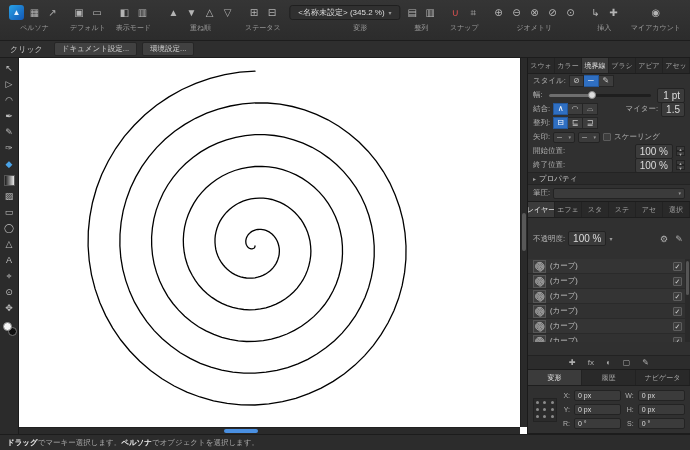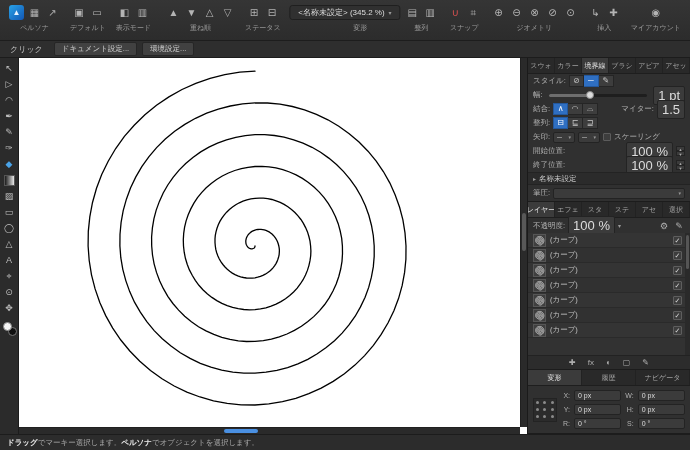--- a/index.html
+++ b/index.html
@@ -40,35 +40,35 @@
   .canvas svg.art { position:absolute; left:0; top:0; }
   .hscroll { position:absolute; left:0; right:7px; bottom:0; height:7px; background:#2a2a2a; border-top:1px solid #202020; }
   .hthumb { position:absolute; left:41%; width:34px; top:1px; bottom:1px; background:#4a90e2; border-radius:3px; }
   .vscroll { position:absolute; top:0; bottom:7px; right:0; width:7px; background:#2a2a2a; border-left:1px solid #202020; }
   .vthumb { position:absolute; top:42%; height:38px; left:1px; right:1px; background:#585858; border-radius:3px; }
 
   
   .panel { width:163px; background:#303030; border-left:1px solid #1a1a1a; display:flex; flex-direction:column; flex:none; }
   .sec { border-bottom:1px solid #1c1c1c; display:flex; flex-direction:column; }
   .sec.stroke { flex:none; }
-  .sec.layers { flex:1; min-height:0; }
+  .sec.layers { flex:1; min-height:0;gap:13px; }
   .sec.xform { flex:none; }
   .ptabs { display:flex; background:#292929; border-bottom:1px solid #1e1e1e; height:16px; flex:none; }
   .ptab { flex:1; font-size:7px; color:#a6a6a6; display:flex; align-items:center; justify-content:center; border-right:1px solid #222; white-space:nowrap; overflow:hidden; padding:0 1px; cursor:default; }
   .ptab.active { background:#3b3b3b; color:#e4e4e4; }
   .prow { display:flex; align-items:center; gap:3px; padding:0 5px; height:14px; }
   .plab { color:#b2b2b2; font-size:7.5px; white-space:nowrap; }
   .segbar { display:flex; }
   .seg { width:15px; height:12px; background:#3d3d3d; border:1px solid #252525; color:#c6c6c6; font-size:8px; line-height:10px; text-align:center; cursor:default; }
   .seg + .seg { border-left:0; }
   .seg.active { background:#2f6fc2; border-color:#24589c; color:#fff; }
   .slider { flex:1; height:3px; background:#1e1e1e; border-radius:2px; position:relative; margin:0 3px; }
   .sfill { position:absolute; left:0; top:0; bottom:0; width:42%; background:#6e6e6e; border-radius:2px; }
   .sknob { position:absolute; left:42%; top:-3px; width:8px; height:8px; border-radius:50%; background:#dcdcdc; border:1px solid #8a8a8a; transform:translateX(-4px); }
-  .valbox { background:#3b3b3b; border:1px solid #232323; border-radius:2px; color:#dcdcdc; font-size:13px; padding:1px 4px; min-width:28px; text-align:right; white-space:nowrap; }
+  .valbox { background:#3b3b3b; border:1px solid #232323; border-radius:2px; color:#dcdcdc; font-size:10px; padding:1px 4px; min-width:28px; text-align:right; white-space:nowrap; }
   .stepper { display:flex; flex-direction:column; width:9px; }
   .stepper span { height:5px; font-size:4px; line-height:5px; color:#aaa; text-align:center; background:#3b3b3b; border:1px solid #232323; }
   .drop { background:#3b3b3b; border:1px solid #232323; border-radius:2px; color:#cccccc; font-size:7px; padding:1px 3px; display:flex; align-items:center; gap:3px; min-width:22px; justify-content:space-between; }
   .drop .caret { font-size:5px; }
   .wide { flex:1; }
   .pheader { display:flex; align-items:center; gap:3px; padding:0 5px; height:13px; background:#2b2b2b; border-top:1px solid #232323; border-bottom:1px solid #232323; color:#c9c9c9; font-size:7.5px; }
   .check { width:8px; height:8px; background:#3d3d3d; border:1px solid #5c5c5c; border-radius:1px; display:inline-block; }
 
   
   .oprow { display:flex; align-items:center; gap:3px; padding:0 5px; height:15px; flex:none; }
@@ -308,21 +308,21 @@
         <div class="prow">
           <span class="plab">終了位置:</span>
           <span class="valbox" style="margin-left:auto">100 %</span>
           <span class="stepper">
               <span>▲</span>
               <span>▼</span>
             </span>
         </div>
         <div class="pheader">
           <span class="caret">▸</span>
-          <span>名称未設定</span>
+          <span>プロパティ</span>
         </div>
         <div class="prow" style="height:16px">
           <span class="plab">筆圧:</span>
           <span class="drop wide">
               <span>&nbsp;</span>
               <span class="caret">▾</span>
             </span>
         </div>
       </div>
 

